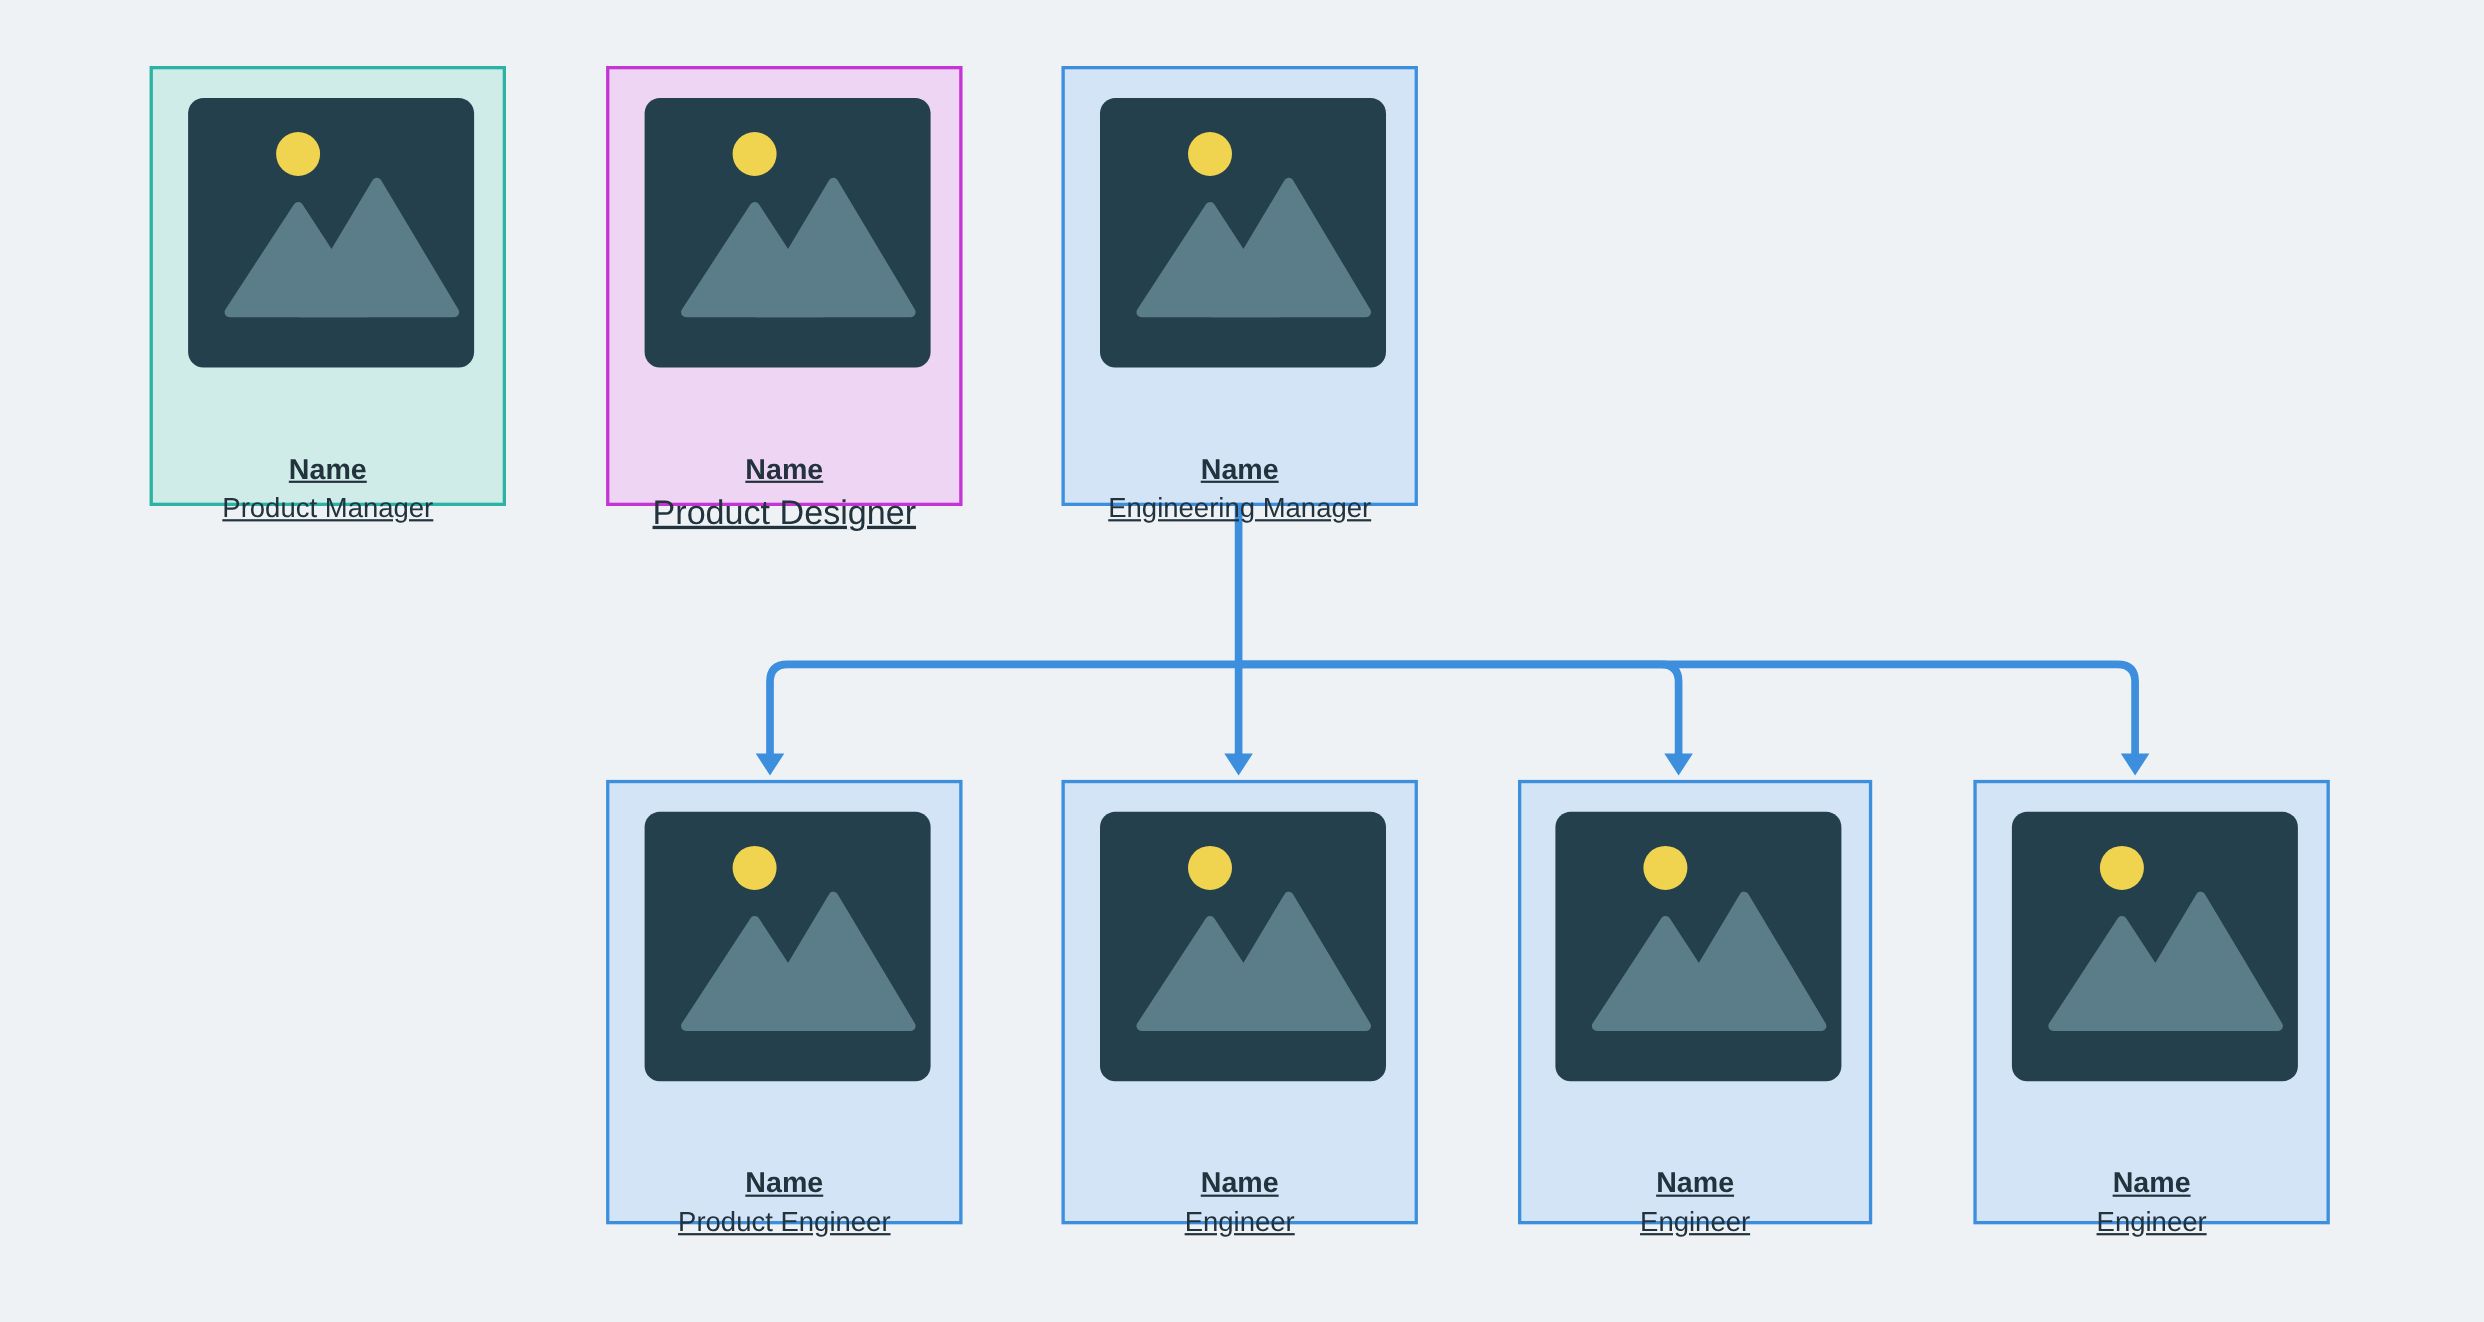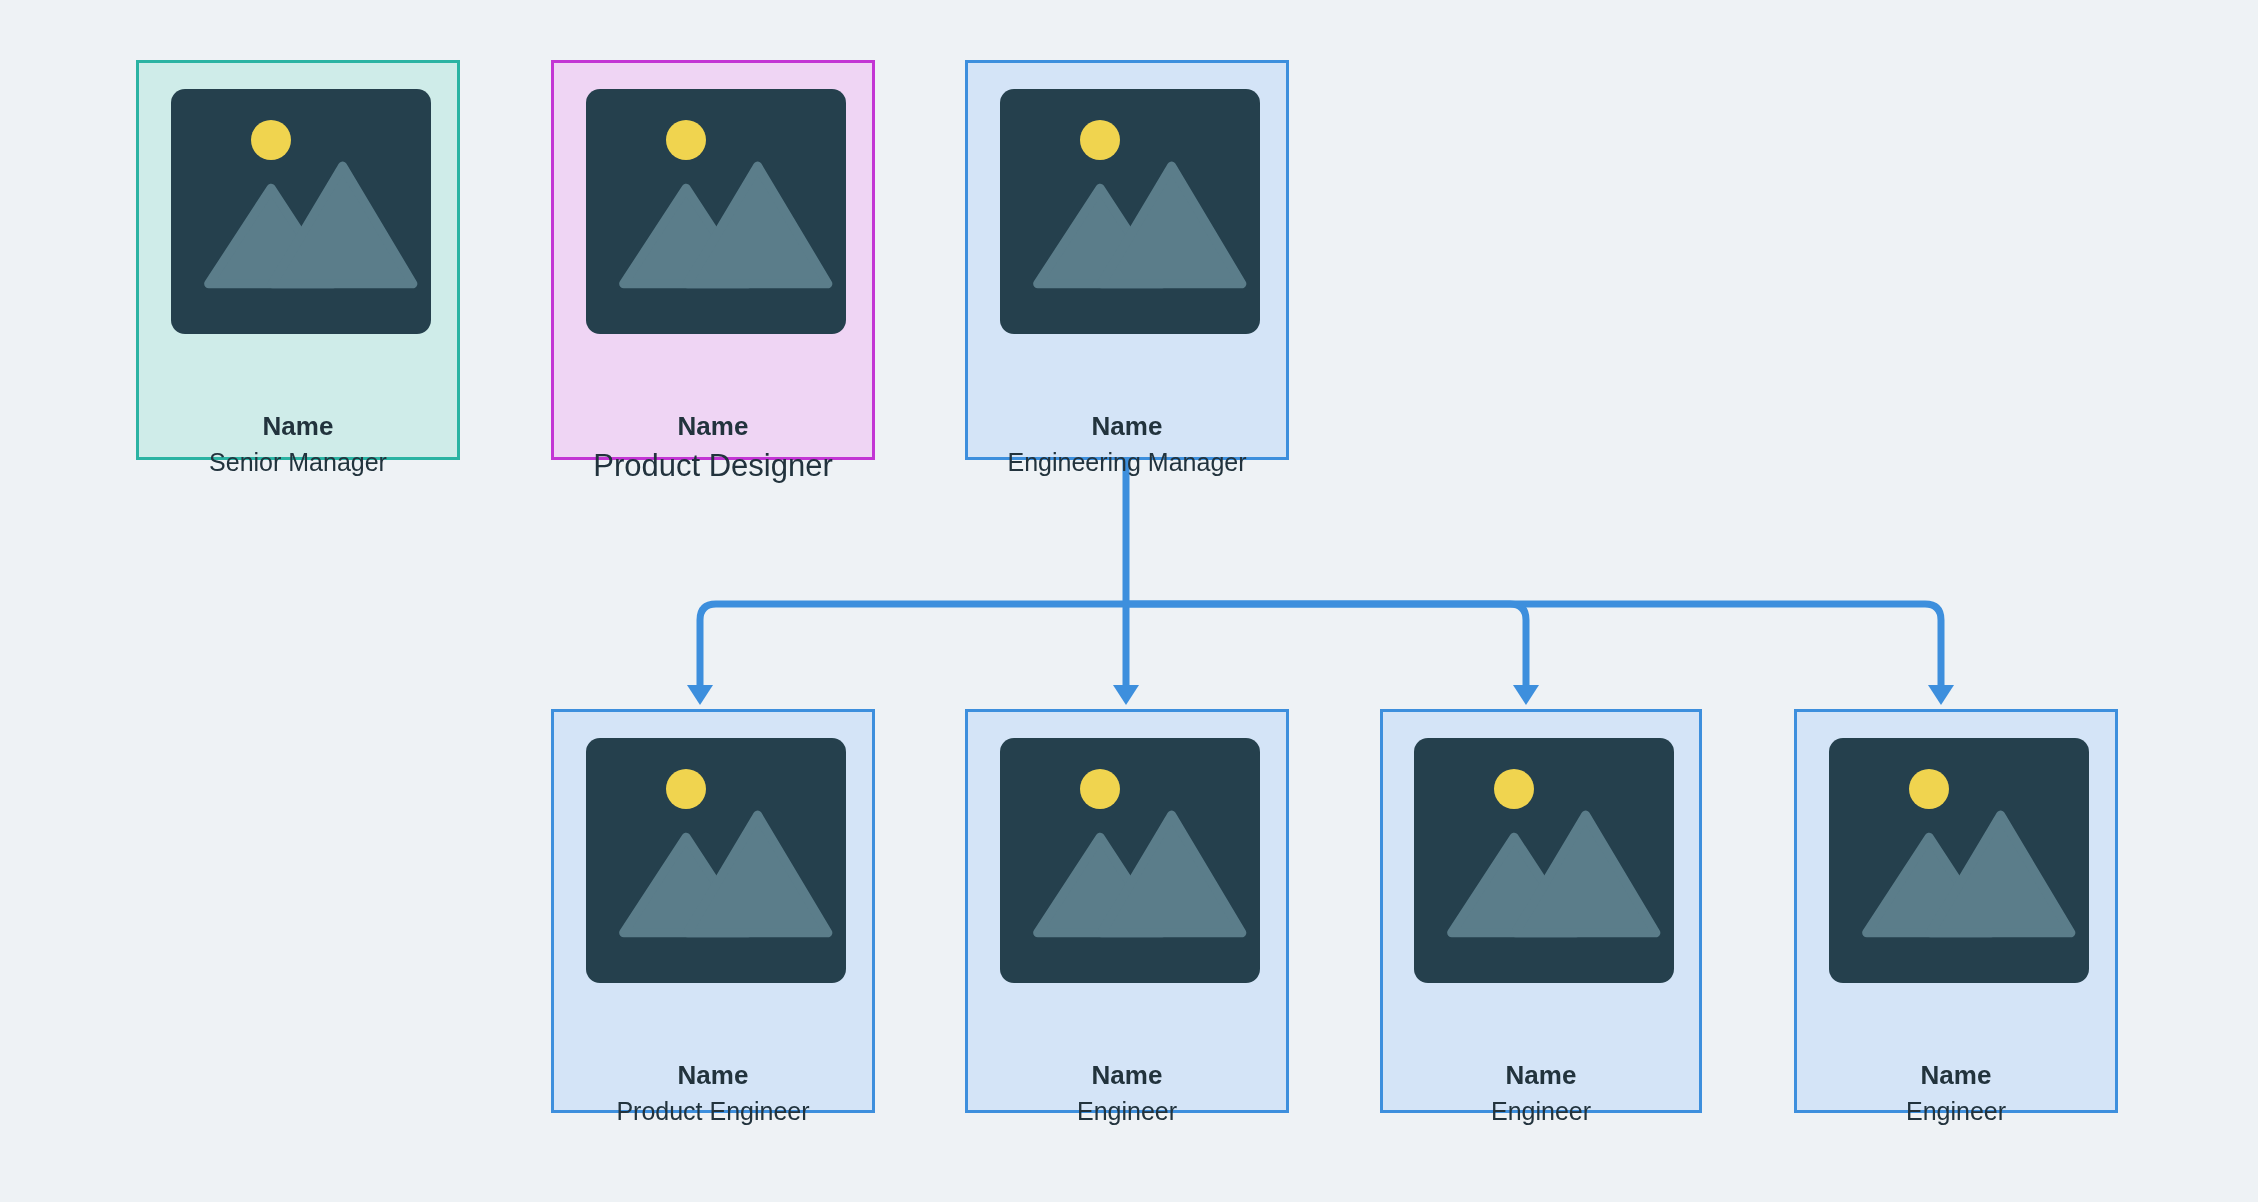--- a/index.html
+++ b/index.html
@@ -36,20 +36,21 @@
     position:absolute;
     background:#f0d44f;
     border-radius:50%;
   }
   .mtn{position:absolute;left:0;top:0;width:100%;height:100%;}
   .labels{
     width:100%;
     text-align:center;
     color:#22333d;
     line-height:1.18;
+    text-decoration:underline;
   }
   .nm{
     font-weight:bold;
     display:block;
   }
   .role{
     display:block;
     font-weight:normal;
   }
 </style>
@@ -76,21 +77,21 @@
           <svg class="mtn" viewBox="0 0 260 245">
             <g fill="#5b7d8a">
               <path d="M 100.10000000000001 99.22500000000001 L 162.5 194.775 L 37.699999999999996 194.775 Z" stroke="#5b7d8a" stroke-width="9.100000000000001" stroke-linejoin="round"></path>
               <path d="M 171.6 77.175 L 241.8 194.775 L 101.4 194.775 Z" stroke="#5b7d8a" stroke-width="9.100000000000001" stroke-linejoin="round"></path>
             </g>
           </svg>
           <div class="sun" style="width: 40.3px; height: 40.3px; left: 79.95px; top: 30.625px;"></div>
         </div>
         <div class="labels" style="position: absolute; left: 0px; top: 348px;">
           <span class="nm" style="font-size: 26px;">Name</span>
-          <span class="role" style="font-size: 25px; margin-top: 6px;">Senior Manager</span>
+          <span class="role" style="font-size: 25px; margin-top: 6px;">Product Manager</span>
         </div>
       </div>
       <div class="card" style="left: 551px; top: 60px; width: 324px; height: 400px; background: rgb(239, 213, 244); border-color: rgb(195, 53, 212);">
         <div class="thumb" style="position: absolute; left: 32px; top: 26px; width: 260px; height: 245px; background: rgb(37, 64, 77);">
           <svg class="mtn" viewBox="0 0 260 245">
             <g fill="#5b7d8a">
               <path d="M 100.10000000000001 99.22500000000001 L 162.5 194.775 L 37.699999999999996 194.775 Z" stroke="#5b7d8a" stroke-width="9.100000000000001" stroke-linejoin="round"></path>
               <path d="M 171.6 77.175 L 241.8 194.775 L 101.4 194.775 Z" stroke="#5b7d8a" stroke-width="9.100000000000001" stroke-linejoin="round"></path>
             </g>
           </svg>

